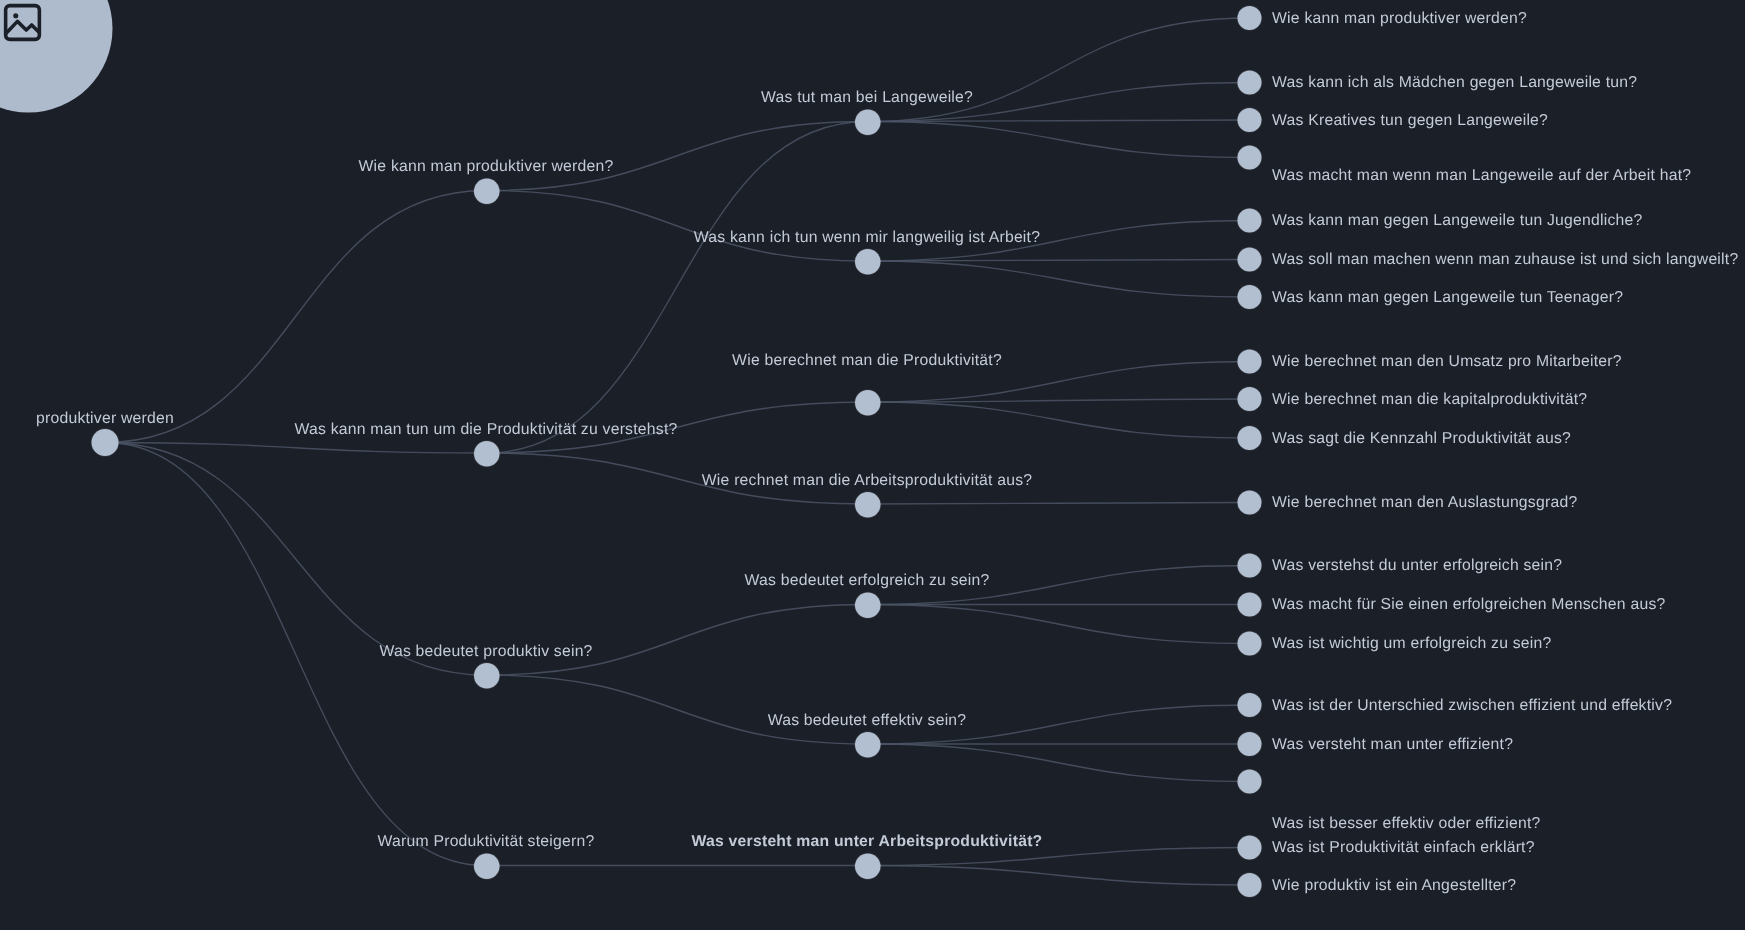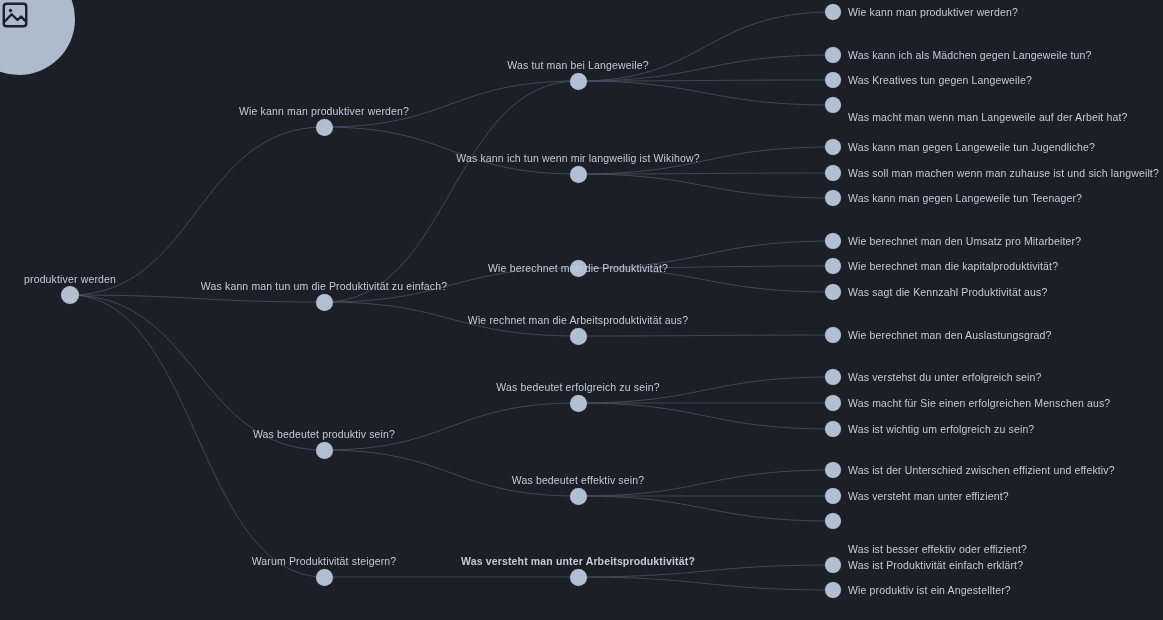--- a/index.html
+++ b/index.html
@@ -117,41 +117,41 @@
       <div class="node" style="left: 0px; top: 0px;">
         <div class="node-dot" style="width: 18px; height: 18px; left: 61px; top: 286px; background: rgb(178, 191, 208);"></div>
         <div class="node-label anchor-center" style="color: rgb(195, 203, 216); left: 70px; top: 273px;">produktiver werden</div>
       </div>
       <div class="node" style="left: 0px; top: 0px;">
         <div class="node-dot" style="width: 17px; height: 17px; left: 315.5px; top: 118.5px; background: rgb(178, 191, 208);"></div>
         <div class="node-label anchor-center" style="color: rgb(195, 203, 216); left: 324px; top: 105px;">Wie kann man produktiver werden?</div>
       </div>
       <div class="node" style="left: 0px; top: 0px;">
         <div class="node-dot" style="width: 17px; height: 17px; left: 315.5px; top: 293.5px; background: rgb(178, 191, 208);"></div>
-        <div class="node-label anchor-center" style="color: rgb(195, 203, 216); left: 324px; top: 280px;">Was kann man tun um die Produktivität zu einfach?</div>
+        <div class="node-label anchor-center" style="color: rgb(195, 203, 216); left: 324px; top: 280px;">Was kann man tun um die Produktivität zu verstehst?</div>
       </div>
       <div class="node" style="left: 0px; top: 0px;">
         <div class="node-dot" style="width: 17px; height: 17px; left: 315.5px; top: 441.5px; background: rgb(178, 191, 208);"></div>
         <div class="node-label anchor-center" style="color: rgb(195, 203, 216); left: 324px; top: 428px;">Was bedeutet produktiv sein?</div>
       </div>
       <div class="node" style="left: 0px; top: 0px;">
         <div class="node-dot" style="width: 17px; height: 17px; left: 315.5px; top: 568.5px; background: rgb(178, 191, 208);"></div>
         <div class="node-label anchor-center" style="color: rgb(195, 203, 216); left: 324px; top: 555px;">Warum Produktivität steigern?</div>
       </div>
       <div class="node" style="left: 0px; top: 0px;">
         <div class="node-dot" style="width: 17px; height: 17px; left: 569.5px; top: 72.5px; background: rgb(178, 191, 208);"></div>
         <div class="node-label anchor-center" style="color: rgb(195, 203, 216); left: 578px; top: 59px;">Was tut man bei Langeweile?</div>
       </div>
       <div class="node" style="left: 0px; top: 0px;">
         <div class="node-dot" style="width: 17px; height: 17px; left: 569.5px; top: 165.5px; background: rgb(178, 191, 208);"></div>
-        <div class="node-label anchor-center" style="color: rgb(195, 203, 216); left: 578px; top: 152px;">Was kann ich tun wenn mir langweilig ist Wikihow?</div>
+        <div class="node-label anchor-center" style="color: rgb(195, 203, 216); left: 578px; top: 152px;">Was kann ich tun wenn mir langweilig ist Arbeit?</div>
       </div>
       <div class="node" style="left: 0px; top: 0px;">
         <div class="node-dot" style="width: 17px; height: 17px; left: 569.5px; top: 259.5px; background: rgb(178, 191, 208);"></div>
-        <div class="node-label anchor-center" style="color: rgb(195, 203, 216); left: 578px; top: 262px;">Wie berechnet man die Produktivität?</div>
+        <div class="node-label anchor-center" style="color: rgb(195, 203, 216); left: 578px; top: 234px;">Wie berechnet man die Produktivität?</div>
       </div>
       <div class="node" style="left: 0px; top: 0px;">
         <div class="node-dot" style="width: 17px; height: 17px; left: 569.5px; top: 327.5px; background: rgb(178, 191, 208);"></div>
         <div class="node-label anchor-center" style="color: rgb(195, 203, 216); left: 578px; top: 314px;">Wie rechnet man die Arbeitsproduktivität aus?</div>
       </div>
       <div class="node" style="left: 0px; top: 0px;">
         <div class="node-dot" style="width: 17px; height: 17px; left: 569.5px; top: 394.5px; background: rgb(178, 191, 208);"></div>
         <div class="node-label anchor-center" style="color: rgb(195, 203, 216); left: 578px; top: 381px;">Was bedeutet erfolgreich zu sein?</div>
       </div>
       <div class="node" style="left: 0px; top: 0px;">

